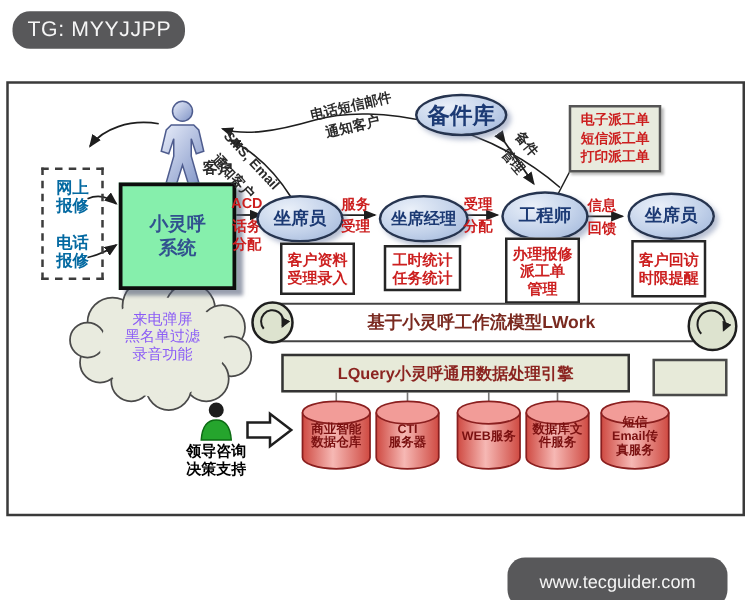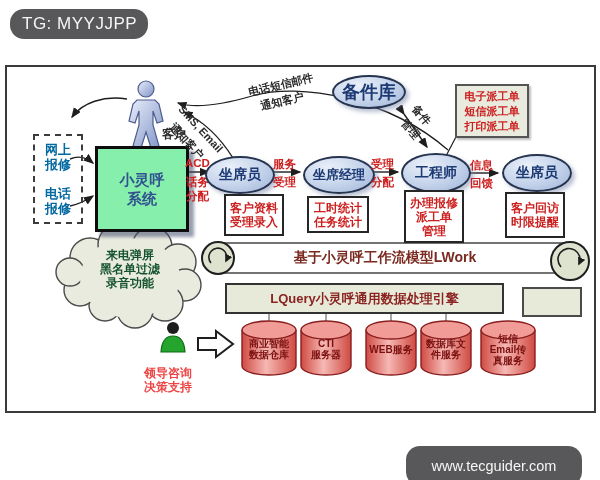--- a/index.html
+++ b/index.html
@@ -35,24 +35,24 @@
             padding:6px 0;box-sizing:border-box;text-align:center;
             color:#0369a1;font-weight:bold;font-size:13px;line-height:15px;}
   #dispatch-box{left:455px;top:84px;width:70px;height:50px;background:#e8ebde;border:2px solid #555;
             box-shadow:2px 2px 2px #bdbdbd;z-index:3;display:flex;flex-direction:column;justify-content:center;
             text-align:center;color:#cc1f1f;font-weight:bold;font-size:11px;line-height:15px;}
   #lquery-box{left:225px;top:283px;width:275px;height:27px;background:#e7ead9;border:2px solid #333;z-index:3;
             display:flex;align-items:center;justify-content:center;
             color:#8b2420;font-weight:bold;font-size:13px;}
   #side-box{left:522px;top:287px;width:56px;height:26px;background:#e7ead9;border:2px solid #4a4a4a;z-index:3;}
   #lwork-label{left:240px;top:249px;width:290px;text-align:center;color:#7a2a20;font-weight:bold;font-size:14px;}
-  #cloud-text{left:73px;top:248px;width:114px;text-align:center;color:#14532d;font-weight:bold;
+  #cloud-text{left:73px;top:248px;width:114px;text-align:center;color:#8b5cf6;font-weight:normal;
               font-size:12px;line-height:14px;}
-  #leader-label{left:144px;top:354px;width:58px;text-align:left;color:#ef4444;font-weight:bold;
-              font-size:12px;line-height:14px;margin-top:12px;}
+  #leader-label{left:144px;top:354px;width:58px;text-align:center;color:#000000;font-weight:bold;
+              font-size:12px;line-height:14px;}
 </style>
 </head>
 <body>
 
 <div id="stage">
 
   <div id="tg-badge" class="abs bar">TG: MYYJJPP</div>
   <div id="site-bar" class="abs bar">www.tecguider.com</div>
 
   <div id="frame" class="abs"></div>

